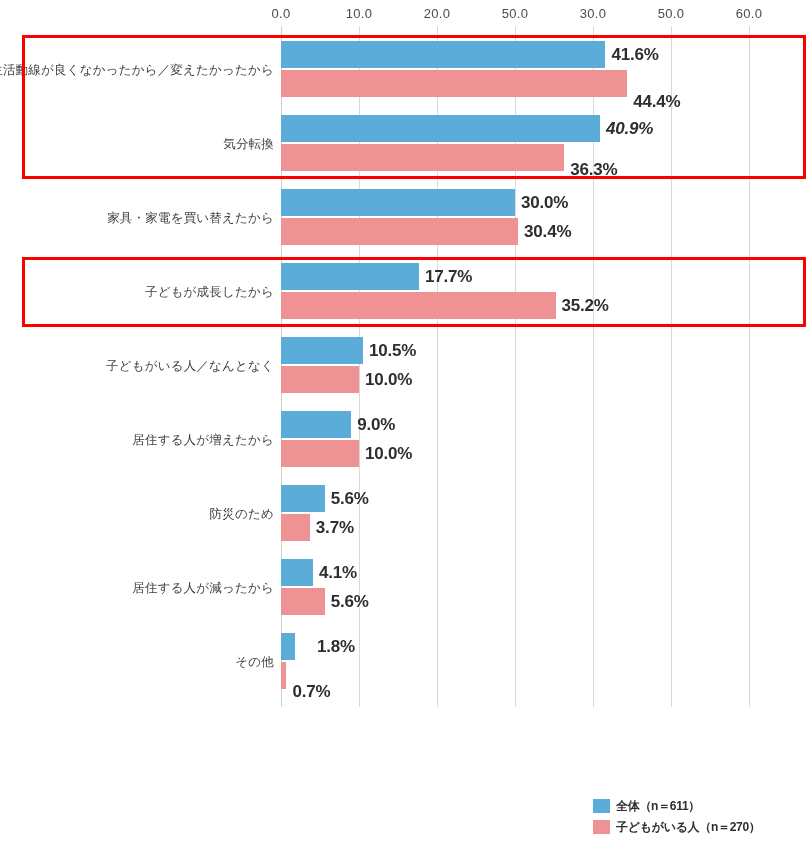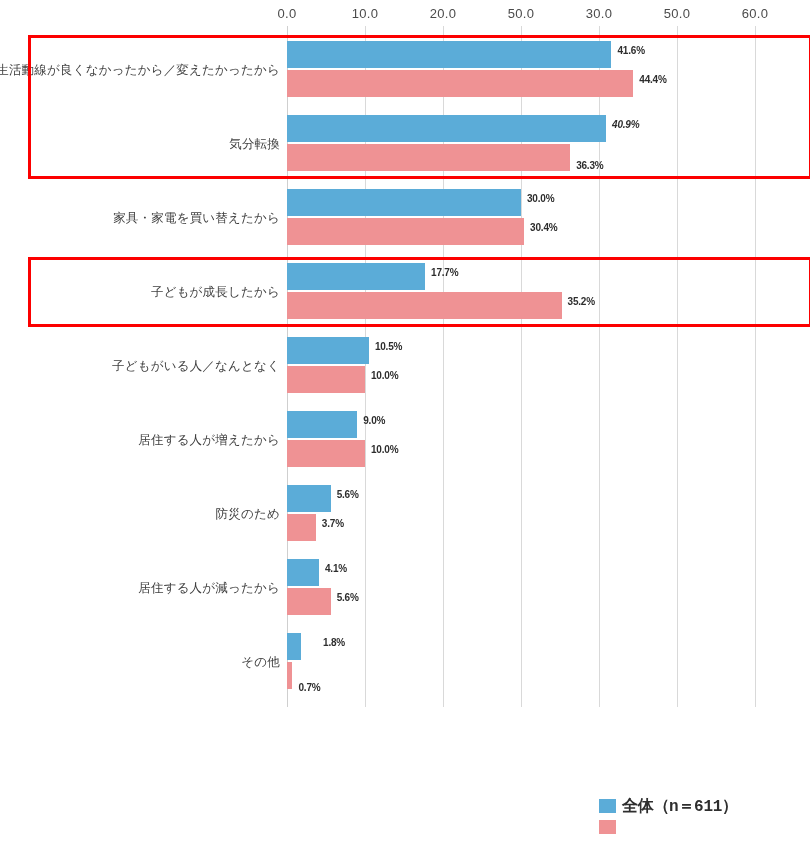--- a/index.html
+++ b/index.html
@@ -11,21 +11,21 @@
     width: 810px;
     height: 842px;
     font-family: "Liberation Sans", "DejaVu Sans", sans-serif;
     color: #3c3c3c;
     position: relative;
     overflow: hidden;
   }
 
   #chart-root {
     position: absolute;
-    left: 16px; top: 0;
+    left: 10px; top: 0;
     width: 717px;
     height: 842px;
   }
 
   
   .axis-labels {
     position: absolute;
     left: 0;
     top: 6px;
     width: 810px;
@@ -85,21 +85,21 @@
   .bar {
     position: absolute;
     left: 271px;
     height: 27px;
   }
   .bar.blue { top: 8px; background: #5bacd8; }
   .bar.pink { top: 37px; background: #ef9294; }
 
   .bar-value {
     position: absolute;
-    font-size: 10px;
+    font-size: 17px;
     font-weight: bold;
     color: #2e2e2e;
     white-space: nowrap;
     letter-spacing: -0.2px;
   }
   .bar-value.blue { top: 12px; }
   .bar-value.pink { top: 41px; }
 
   
   .highlight-box {
@@ -123,26 +123,25 @@
     align-items: center;
     gap: 6px;
     height: 18px;
   }
   .legend-swatch {
     width: 17px;
     height: 14px;
     flex: 0 0 auto;
   }
   .legend-text {
-    font-size: 16px;
+    font-size: 12px;
     color: #2e2e2e;
     font-weight: bold;
     white-space: nowrap;
     letter-spacing: -0.3px;
-    font-family: Liberation Mono, monospace;
   }
 </style>
 </head>
 <body>
 
 <div id="chart-root">
 
   <div class="gridlines">
       <div class="gridline zero" style="left: 271px;"></div>
       <div class="gridline" style="left: 349px;"></div>
@@ -162,21 +161,21 @@
       <span class="axis-tick-label" style="left: 661px;">50.0</span>
       <span class="axis-tick-label" style="left: 739px;">60.0</span>
     </div>
 
   <div class="rows">
       <div class="row" style="top: 33px;">
         <div class="row-label">生活動線が良くなかったから／変えたかったから</div>
         <div class="bar blue" style="width: 324.48px; background: rgb(91, 172, 216);"></div>
         <div class="bar-value blue" style="left: 601.48px;">41.6%</div>
         <div class="bar pink" style="width: 346.32px; background: rgb(239, 146, 148);"></div>
-        <div class="bar-value pink" style="left: 623.32px;">44.4%</div>
+        <div class="bar-value pink" style="left: 623.32px; margin-top: 18px;">44.4%</div>
       </div>
       <div class="row" style="top: 107px;">
         <div class="row-label">気分転換</div>
         <div class="bar blue" style="width: 319.02px; background: rgb(91, 172, 216);"></div>
         <div class="bar-value blue" style="left: 596.02px; font-style: italic;">40.9%</div>
         <div class="bar pink" style="width: 283.14px; background: rgb(239, 146, 148);"></div>
         <div class="bar-value pink" style="left: 560.14px; margin-top: 12px;">36.3%</div>
       </div>
       <div class="row" style="top: 181px;">
         <div class="row-label">家具・家電を買い替えたから</div>
@@ -229,18 +228,19 @@
       </div>
     </div>
 
   <div class="legend">
       <div class="legend-item">
         <span class="legend-swatch" style="background: rgb(91, 172, 216);"></span>
         <span class="legend-text">全体（n＝611）</span>
       </div>
       <div class="legend-item">
         <span class="legend-swatch" style="background: rgb(239, 146, 148);"></span>
+        <span class="legend-text">子どもがいる人（n＝270）</span>
       </div>
     </div>
 
 <div class="highlight-box" style="left: 12px; width: 784px; top: 35px; height: 144px; border-color: rgb(252, 0, 0);"></div>
     <div class="highlight-box" style="left: 12px; width: 784px; top: 257px; height: 70px; border-color: rgb(252, 0, 0);"></div>
   </div>
 
 </body></html>

